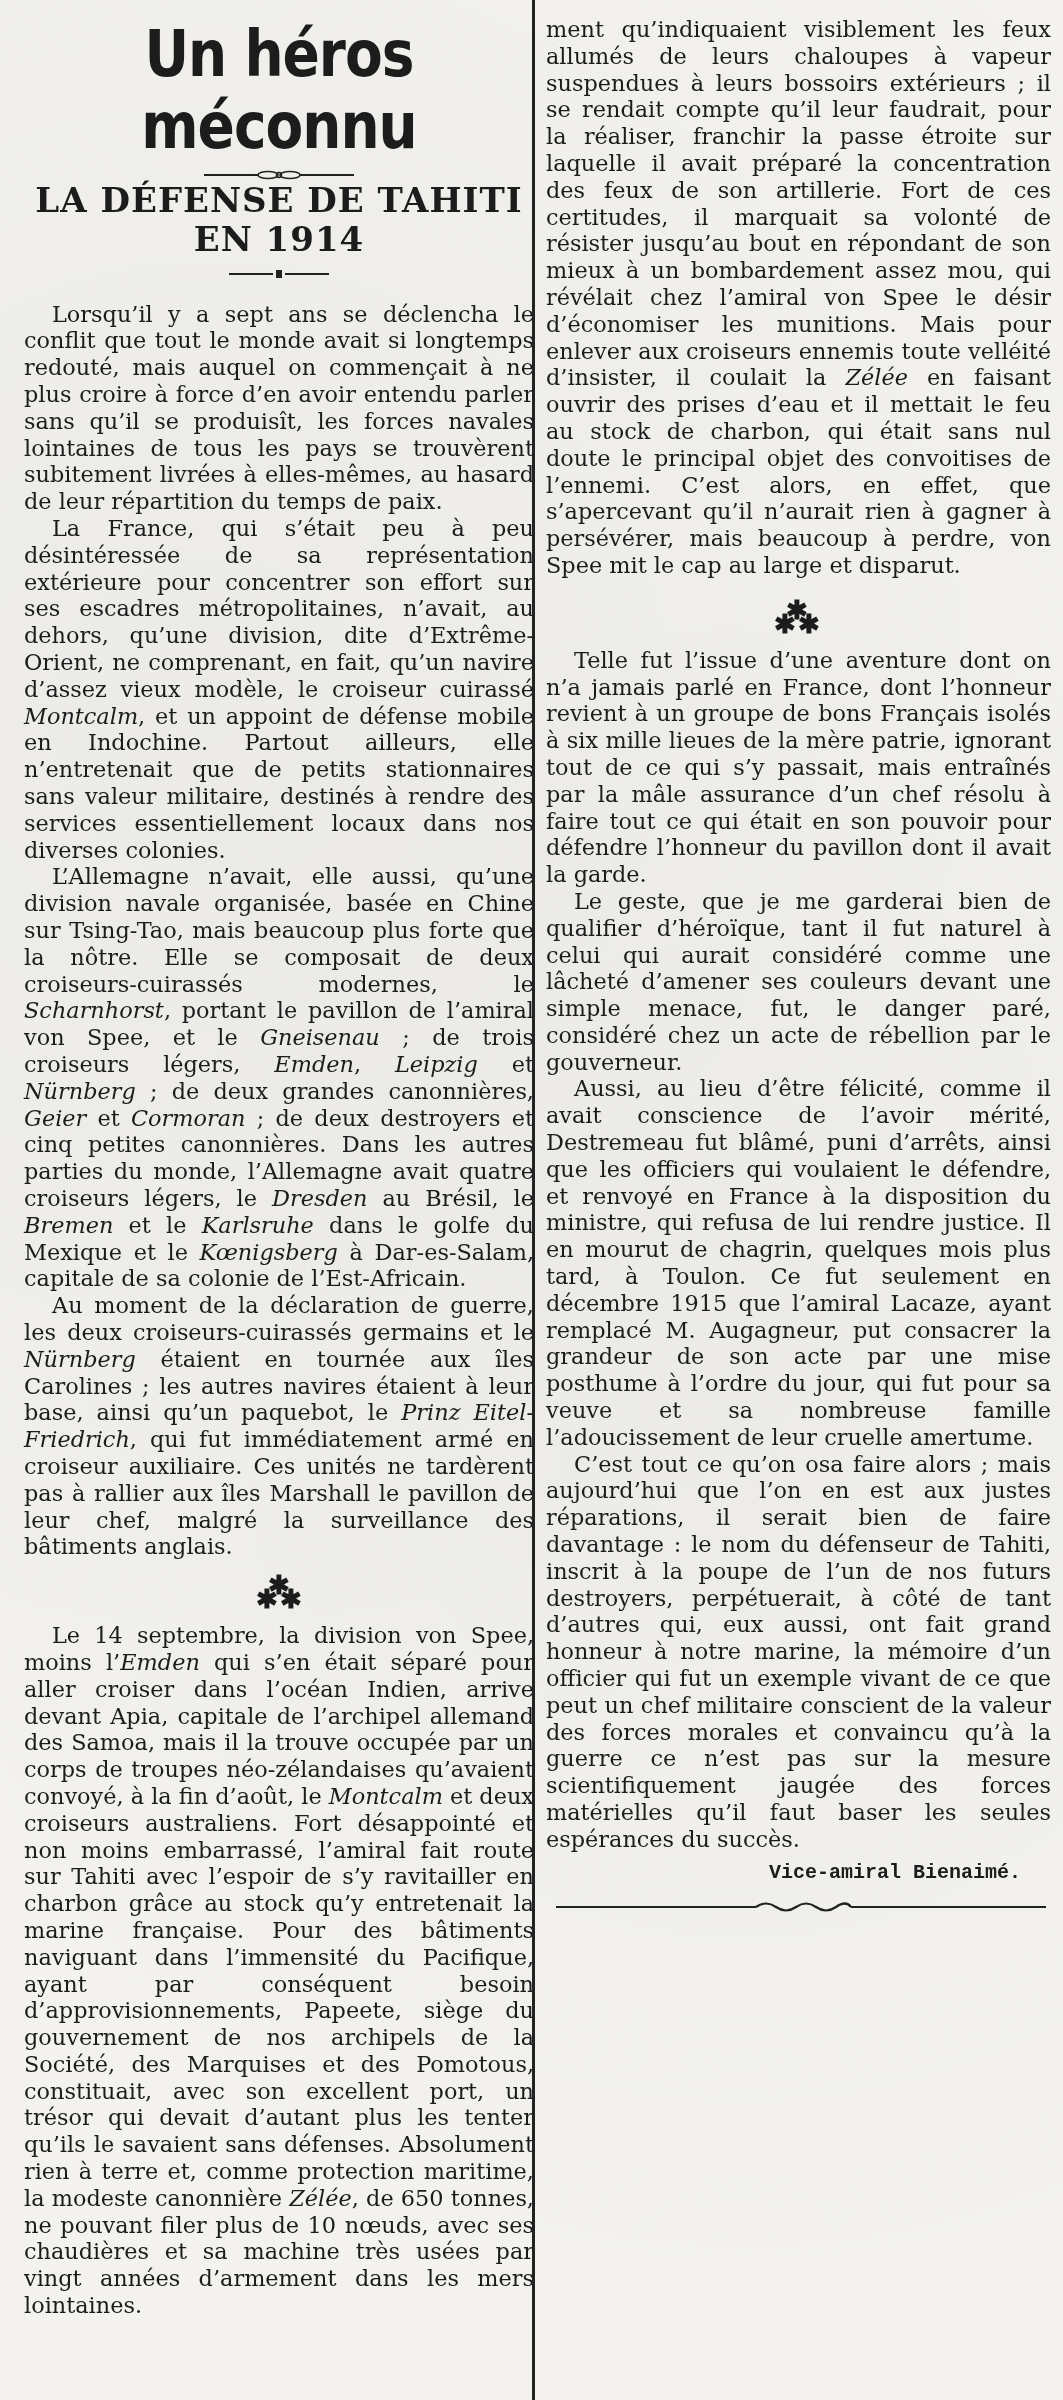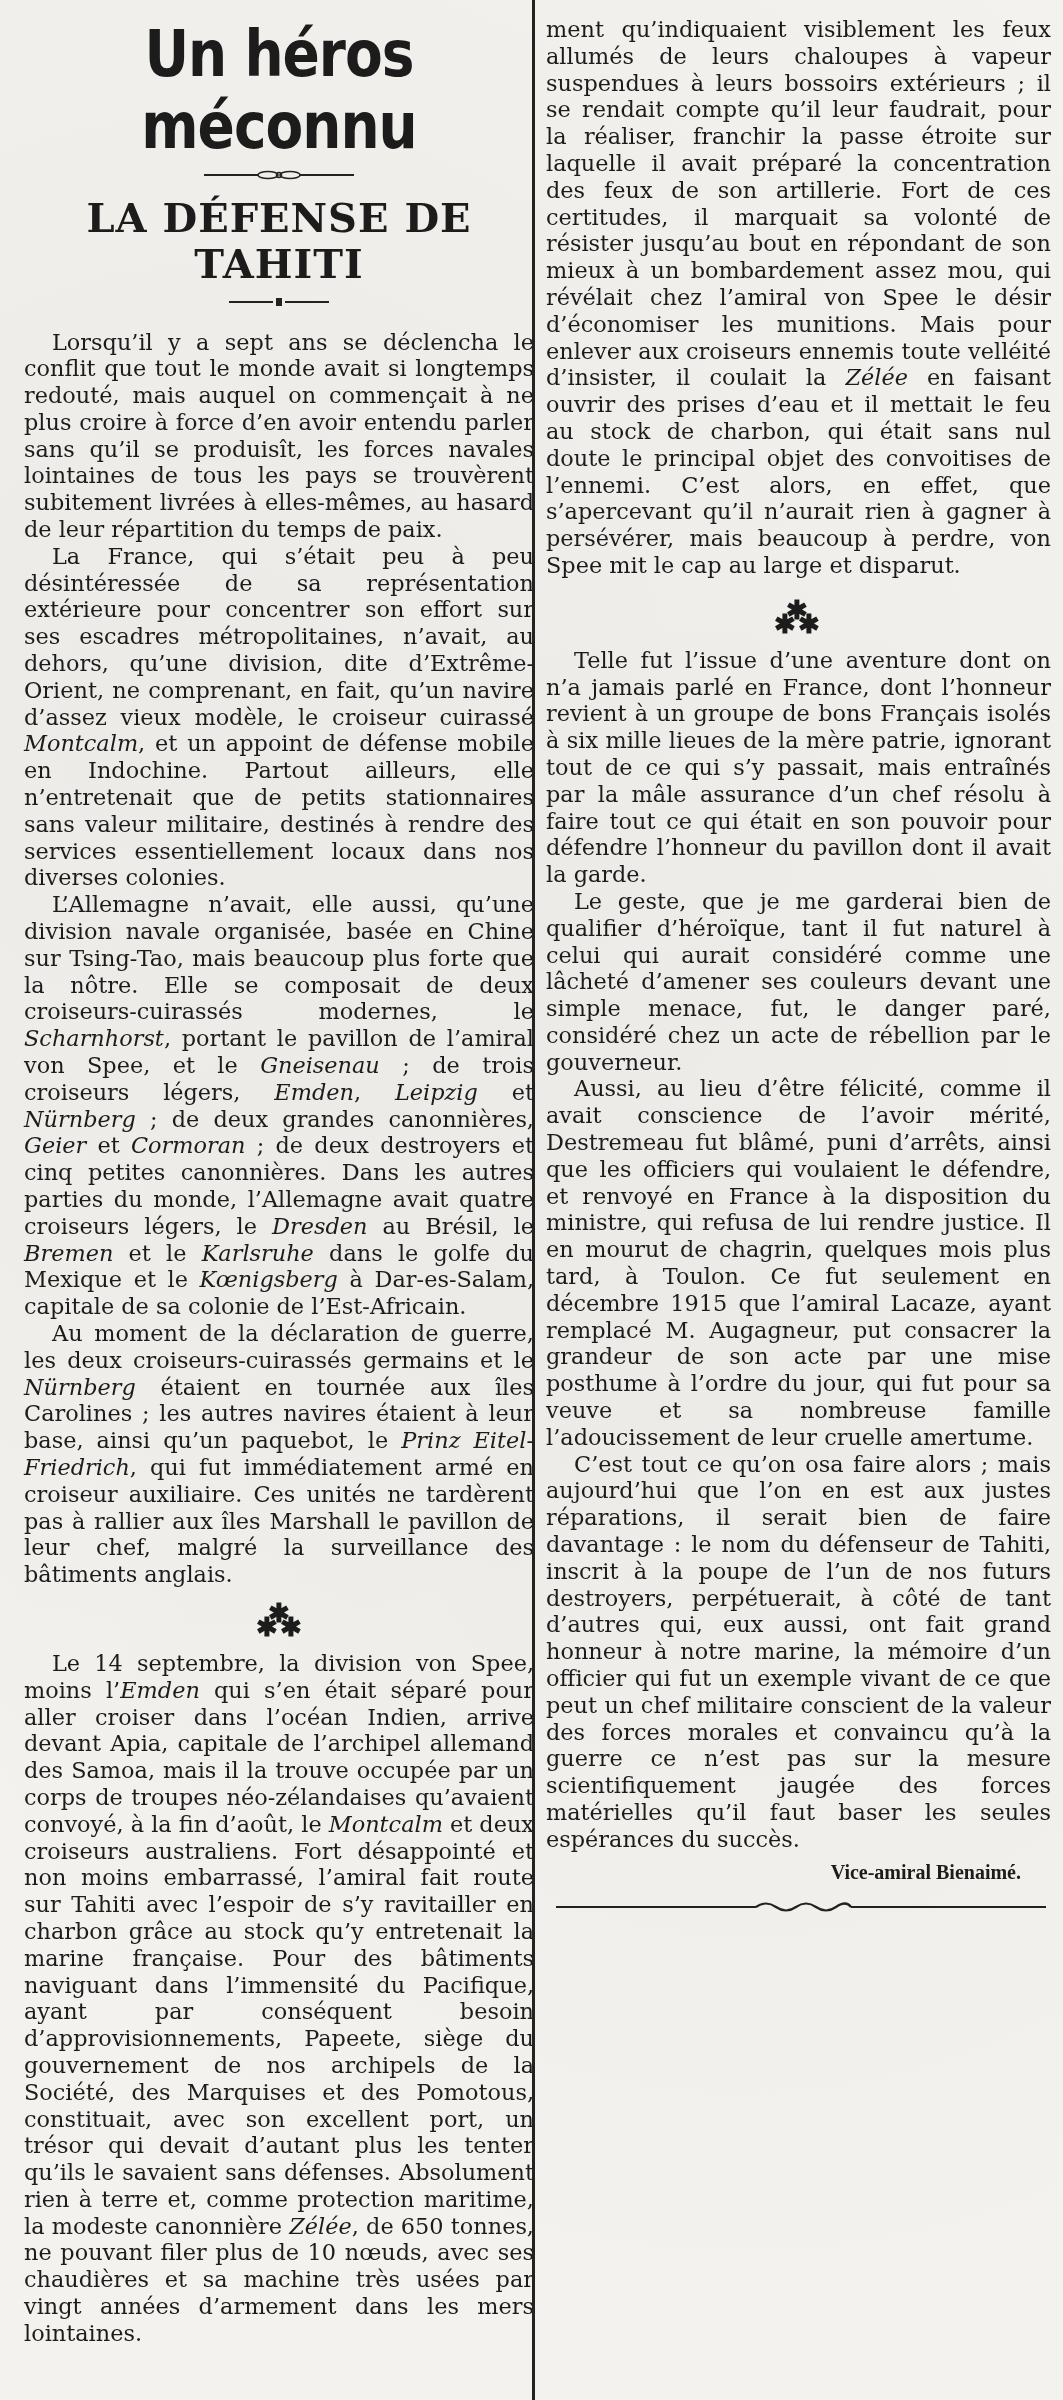--- a/index.html
+++ b/index.html
@@ -29,36 +29,36 @@
   }
   .headline {
     font-family: "DejaVu Sans", "Liberation Sans", sans-serif;
     font-weight: 900; font-size: 55px; letter-spacing: -1px;
     text-align: center; margin: 10px 0 0 0; line-height: 1.15;
     transform: scaleY(1.15);
   }
   .ornament { display: block; margin: 14px auto 0 auto; }
   .subhead {
     font-family: "DejaVu Serif", "Liberation Serif", serif;
-    font-weight: 900; font-size: 40px; text-align: center;
-    line-height: 1.15; margin-top: 14px; letter-spacing: 1px;
+    font-weight: 900; font-size: 34px; text-align: center;
+    line-height: 1.15; letter-spacing: 1px;
   }
   .body-text {
     font-size: 22.4px; line-height: 26.8px; text-align: justify;
     hyphens: none; margin: 0;
   }
   .body-text p { margin: 0; text-indent: 28px; }
   .body-text p.noindent { text-indent: 0; }
   .asterism {
     text-align: center; font-size: 26px; line-height: 1; margin: 12px 0 14px 0;
     height: 36px; position: relative;
   }
   .asterism span { position: absolute; font-weight: bold; }
   .signature {
-    text-align: right; font-family: Liberation Serif, serif;
+    text-align: right; font-family: Liberation Mono, monospace;
     font-weight: bold; font-size: 20px; margin: 8px 30px 0 0;
   }
   .end-rule { display: block; margin: 16px 0 0 10px; }
   i { font-style: italic; }
 </style>
 </head>
 <body>
 
 <div class="page">
 
@@ -68,20 +68,21 @@
     <svg class="ornament" width="150" height="12" viewBox="0 0 150 12">
       <line x1="0" y1="6" x2="55" y2="6" stroke="#222" stroke-width="2"></line>
       <ellipse cx="64" cy="6" rx="10" ry="3.5" fill="none" stroke="#222" stroke-width="1.5"></ellipse>
       <circle cx="75" cy="6" r="2.5" fill="none" stroke="#222" stroke-width="1.5"></circle>
       <ellipse cx="86" cy="6" rx="10" ry="3.5" fill="none" stroke="#222" stroke-width="1.5"></ellipse>
       <line x1="95" y1="6" x2="150" y2="6" stroke="#222" stroke-width="2"></line>
     </svg>
 
     <div class="subhead">
       <div>LA DÉFENSE DE TAHITI</div>
+      <div>EN 1914</div>
     </div>
 
     <svg class="ornament" width="100" height="10" viewBox="0 0 100 10" style="margin-top:10px;margin-bottom:22px;">
       <line x1="0" y1="5" x2="44" y2="5" stroke="#222" stroke-width="1.8"></line>
       <rect x="47" y="1" width="6" height="8" fill="#222"></rect>
       <line x1="56" y1="5" x2="100" y2="5" stroke="#222" stroke-width="1.8"></line>
     </svg>
 
     <div class="body-text">
       <p>Lorsqu’il y a sept ans se déclencha le conflit que tout le monde avait si longtemps redouté, mais auquel on commençait à ne plus croire à force d’en avoir entendu parler sans qu’il se produisît, les forces navales lointaines de tous les pays se trouvèrent subitement livrées à elles-mêmes, au hasard de leur répartition du temps de paix.</p>

